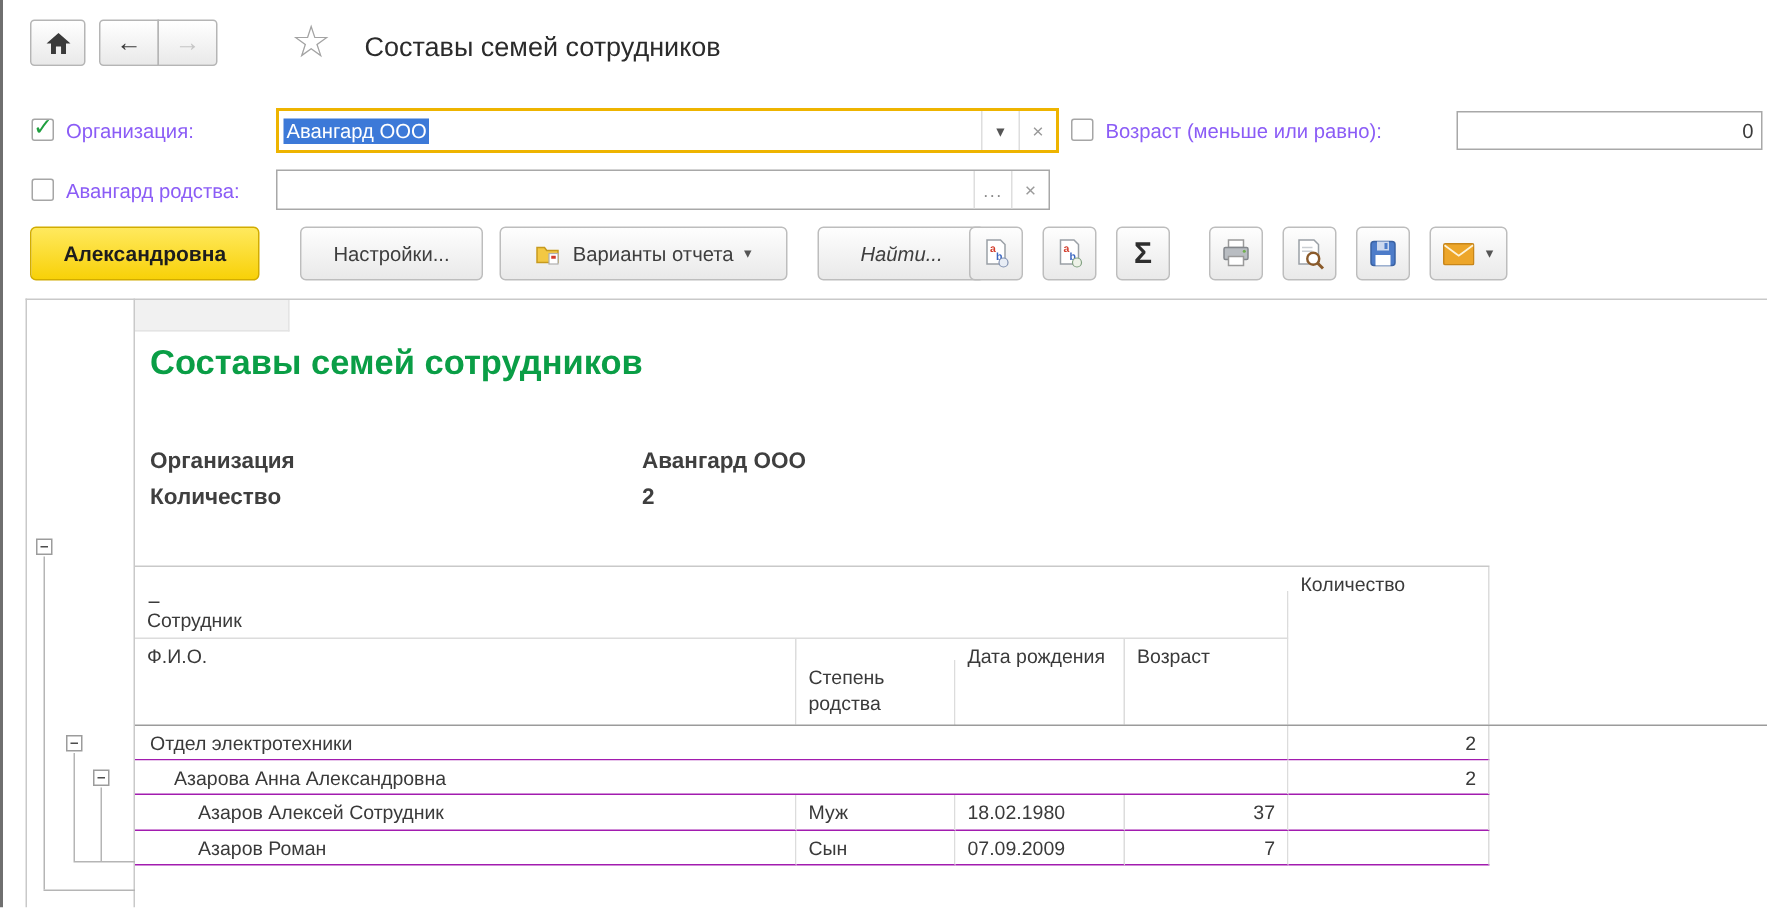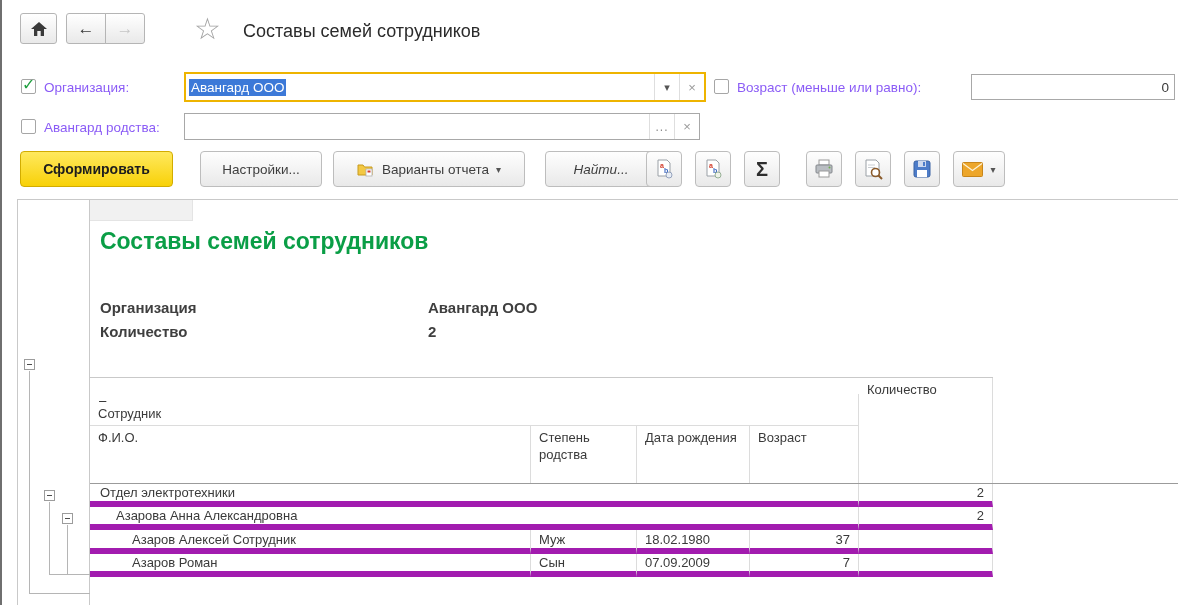--- a/index.html
+++ b/index.html
@@ -60,21 +60,21 @@
   
   .rpt-line { position:absolute; background:#c9c9c9; }
   .sep-dark { position:absolute; background:#9b9b9b; }
   .corner-rect { position:absolute; left:90px; top:200px; width:103px; height:21px; background:#f1f1f1; border-right:1px solid #e4e4e4; border-bottom:1px solid #e4e4e4; }
   .rpt-title { position:absolute; left:100px; top:228px; font-size:23px; font-weight:bold; color:#0a9e46; }
   .rpt-bold { position:absolute; font-size:15px; font-weight:bold; color:#3f3f3f; }
 
   .cell {
     position:absolute; display:flex; align-items:center; padding:0 8px;
     font-size:13px; color:#3a3a3a; white-space:nowrap; overflow:hidden;
-    border-right:1px solid #dcdcdc; border-bottom:6px solid #a21caf; background:#fff;
+    border-right:1px solid #dcdcdc; border-bottom:1px solid #a21caf; background:#fff;
   }
   .cell.hdr { align-items:flex-start; padding-top:3px; white-space:normal; line-height:17px; border-bottom:1px solid #dcdcdc; }
   .cell.nb { border-bottom:none; }
   .cell.right { justify-content:flex-end; }
 
   
   .tree-box { position:absolute; width:11px; height:11px; background:#fff; border:1px solid #9c9c9c; }
   .tree-box::after { content:""; position:absolute; left:2px; right:2px; top:4px; height:1px; background:#4d4d4d; }
   .tree-line { position:absolute; background:#b5b5b5; }
 
@@ -130,21 +130,21 @@
   <input type="text" value="" style="">
   <div class="fld-btn dots">
     <span>...</span>
   </div>
   <div class="fld-btn x">
     <span>×</span>
   </div>
 </div>
 
 <div class="btn btn-generate" style="left:20px; top:151px; width:153px;">
-  <span>Сформировать</span>
+  <span>Александровна</span>
 </div>
 <div class="btn" style="left:200px; top:151px; width:122px;">
   <span>Настройки...</span>
 </div>
 <div class="btn" style="left:333px; top:151px; width:192px;">
   <span style="margin-right:8px;">
     <svg width="17" height="15" viewBox="0 0 17 15">
       <path d="M1 3 h5 l1.5 2 H15 v8 H1 Z" fill="#f3c843" stroke="#c79a1e" stroke-width="1"></path>
       <rect x="9" y="7" width="6" height="7" fill="#ffffff" stroke="#b0b0b0" stroke-width="0.8"></rect>
       <rect x="10.5" y="8.5" width="3" height="2" fill="#d23b2a"></rect>
@@ -235,21 +235,21 @@
 <div class="rpt-line" style="left:90px; top:377px; width:903px; height:1px;"></div>
 <div class="cell hdr" style="left:90px; top:394px; width:769px; height:24px;">
   <span>Подразделение</span>
 </div>
 <div class="cell hdr" style="left:90px; top:402px; width:769px; height:24px;">
   <span>Сотрудник</span>
 </div>
 <div class="cell hdr nb" style="left:90px; top:426px; width:441px; height:57px;">
   <span>Ф.И.О.</span>
 </div>
-<div class="cell hdr nb" style="left:531px; top:426px; width:106px; height:57px;">
+<div class="cell hdr nb" style="left:531px; top:440px; width:106px; height:57px;">
   <span>Степень родства</span>
 </div>
 <div class="cell hdr nb" style="left:637px; top:426px; width:113px; height:57px;">
   <span>Дата рождения</span>
 </div>
 <div class="cell hdr nb" style="left:750px; top:426px; width:109px; height:57px;">
   <span>Возраст</span>
 </div>
 <div class="cell hdr nb" style="left:859px; top:378px; width:134px; height:105px;">
   <span>Количество</span>

